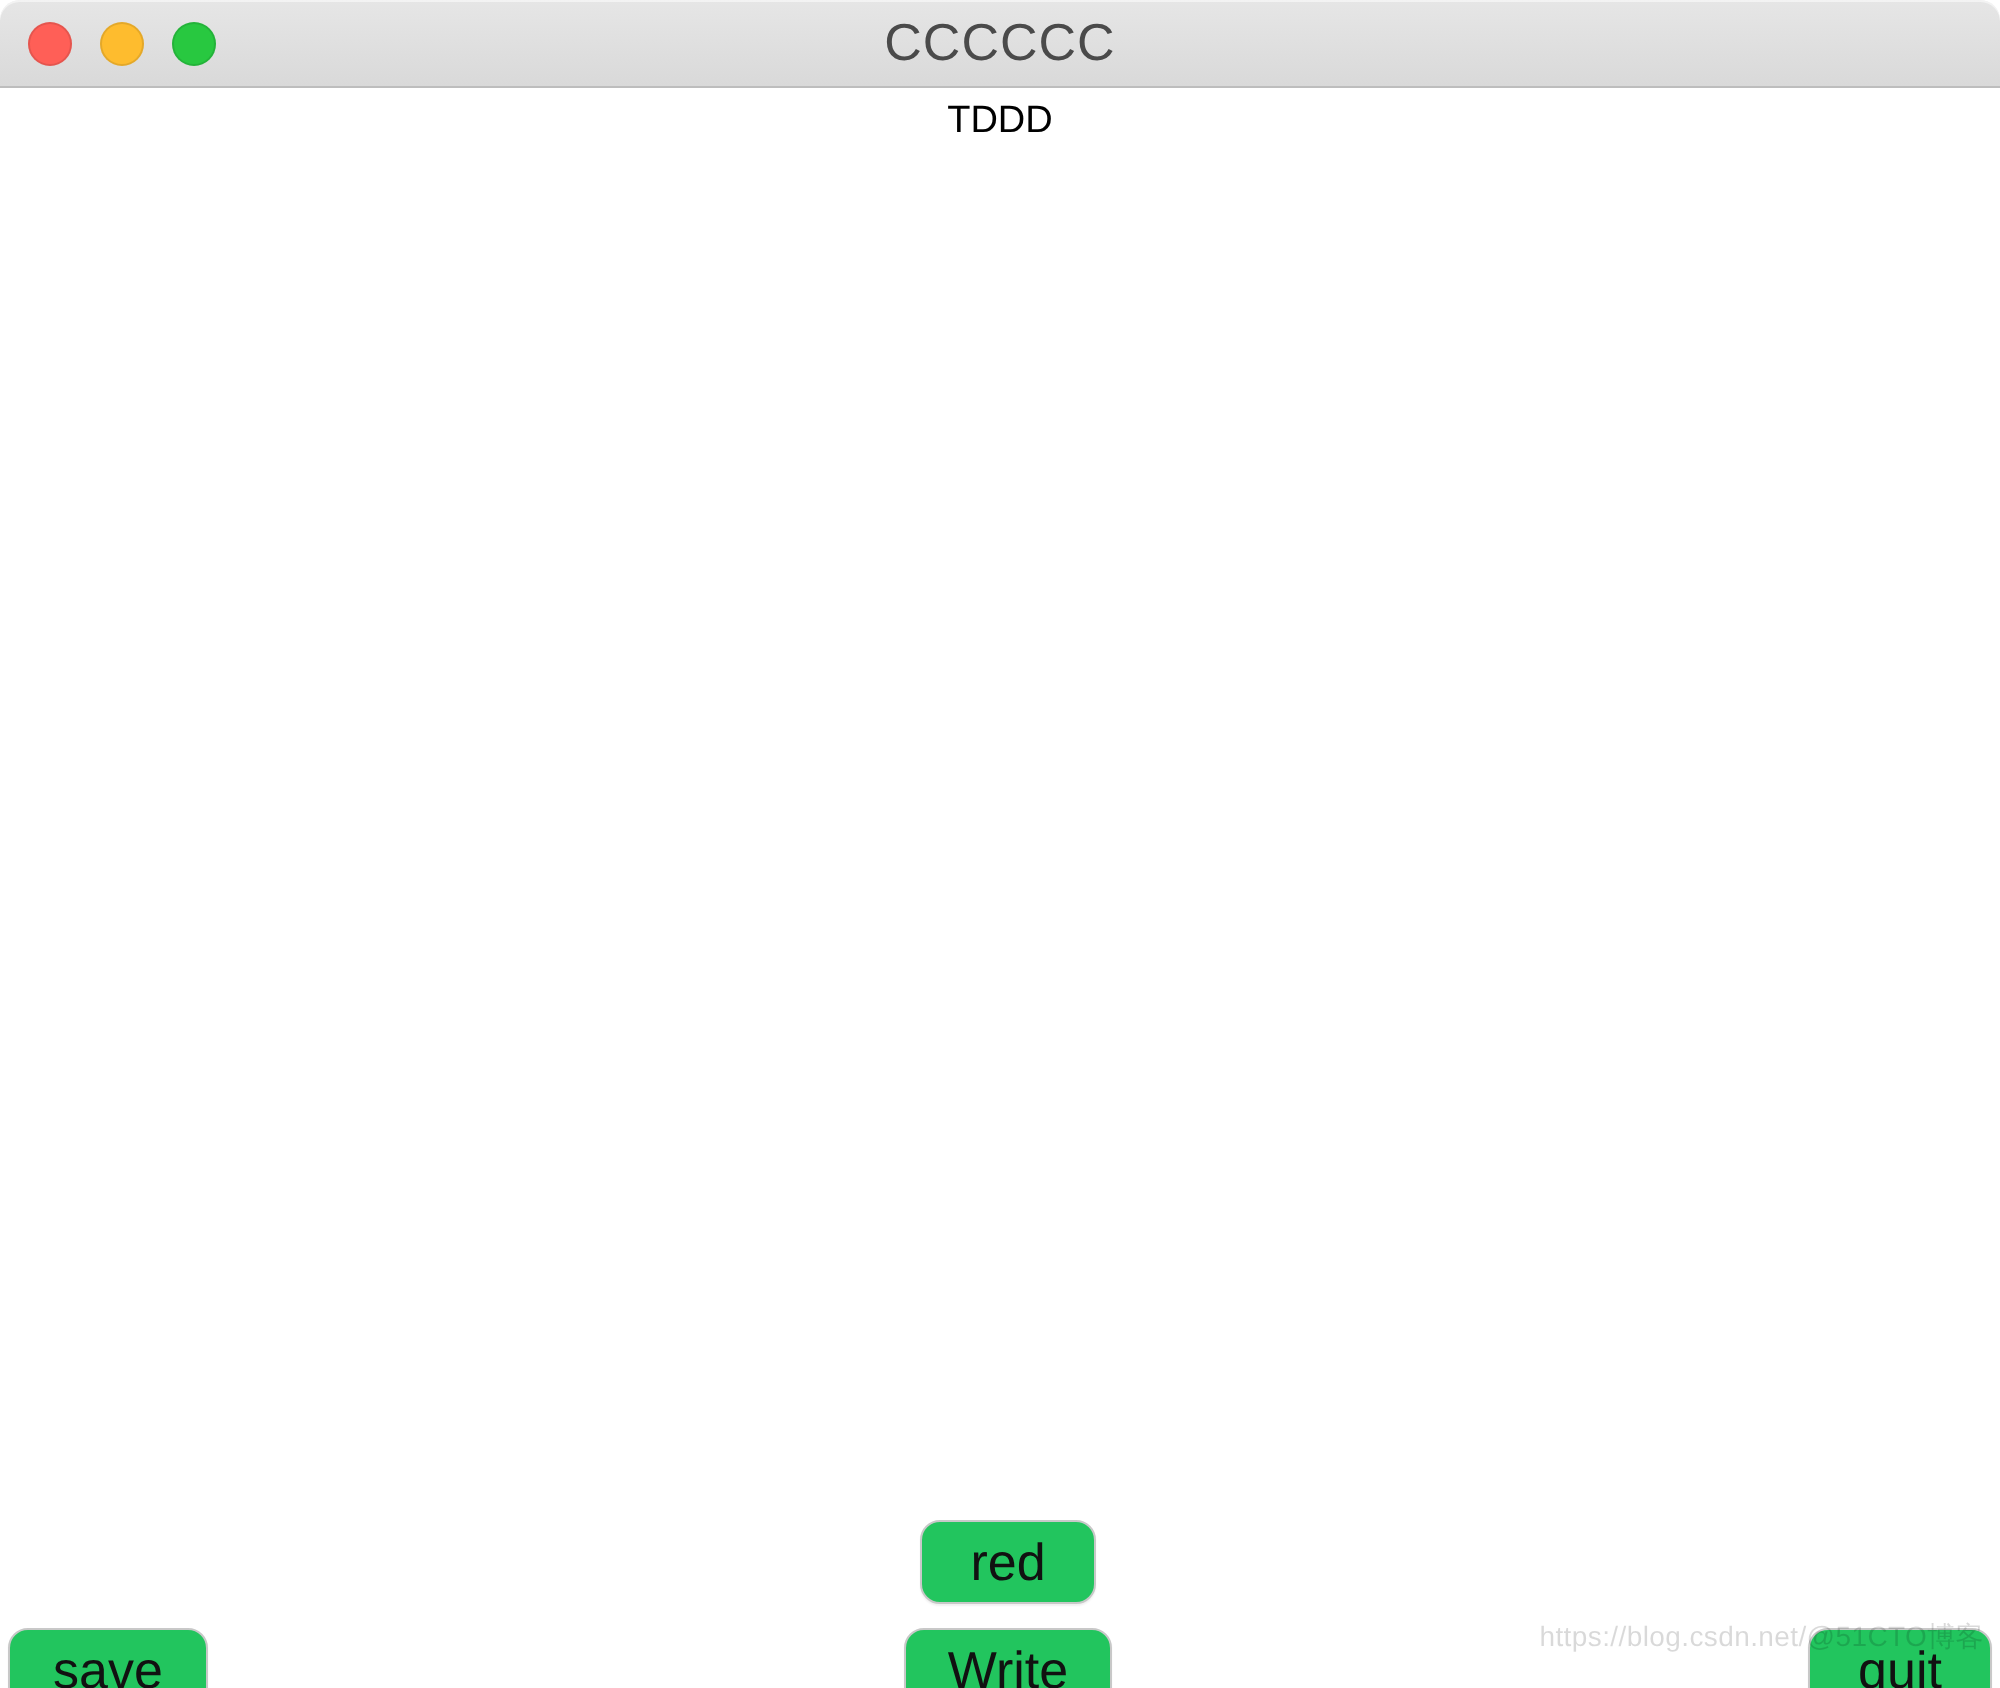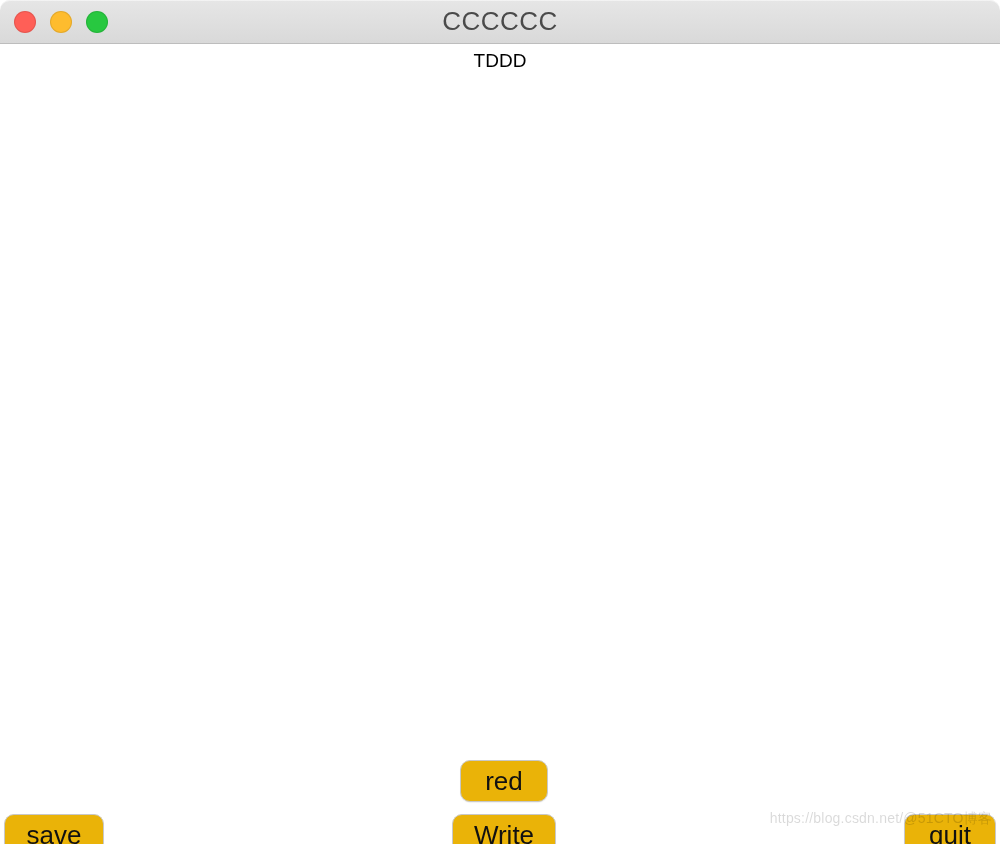--- a/index.html
+++ b/index.html
@@ -31,21 +31,21 @@
     }
 
     .content { flex: 1; position: relative; }
     .page-title {
       position: absolute; top: 6px; left: 0; right: 0;
       text-align: center; font-size: 19px; color: #000;
     }
 
     .btn {
       display: inline-flex; align-items: center; justify-content: center;
-      background: #eab308;
+      background: #22c55e;
       border: 1px solid #c8c8c8;
       border-radius: 10px;
       box-shadow: 0 1px 1px rgba(0,0,0,0.06);
       font-size: 26px;
       color: #111;
       height: 42px;
       padding: 0 18px;
       cursor: pointer;
       user-select: none;
     }

